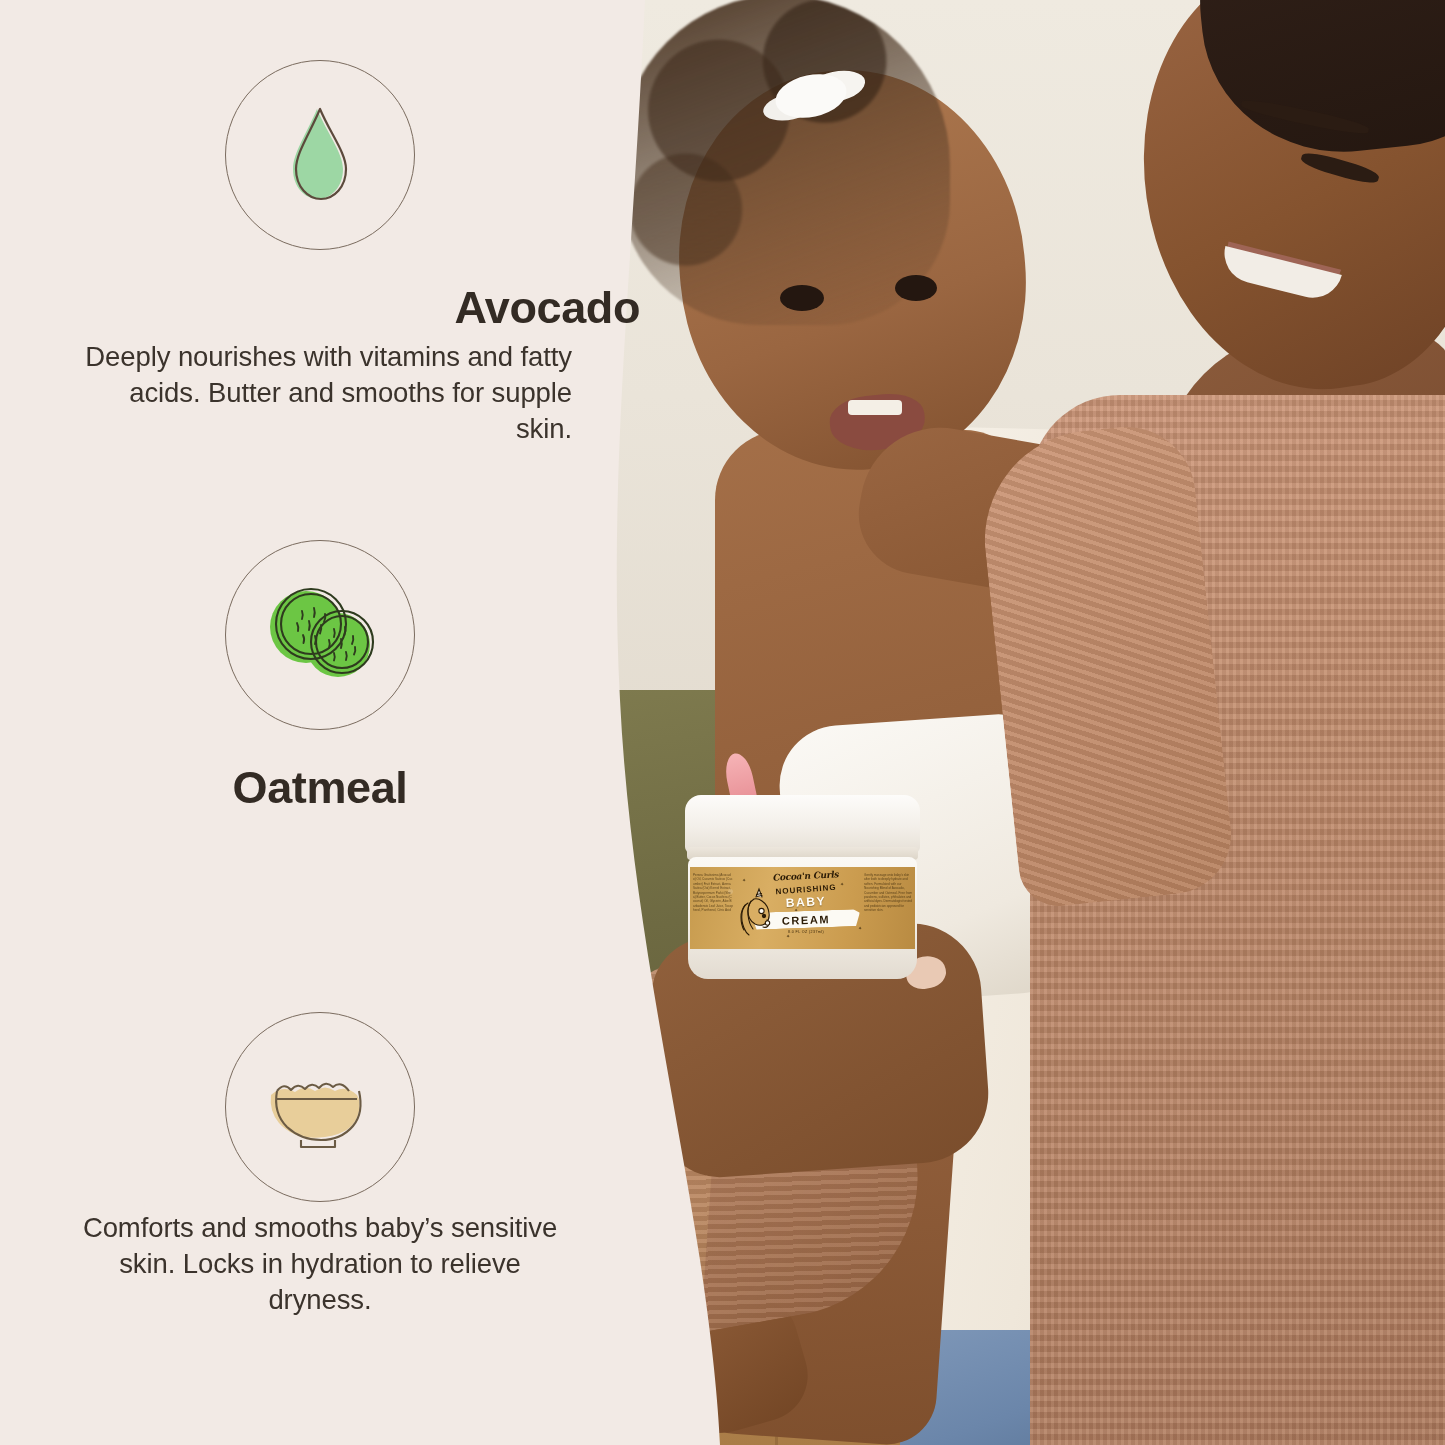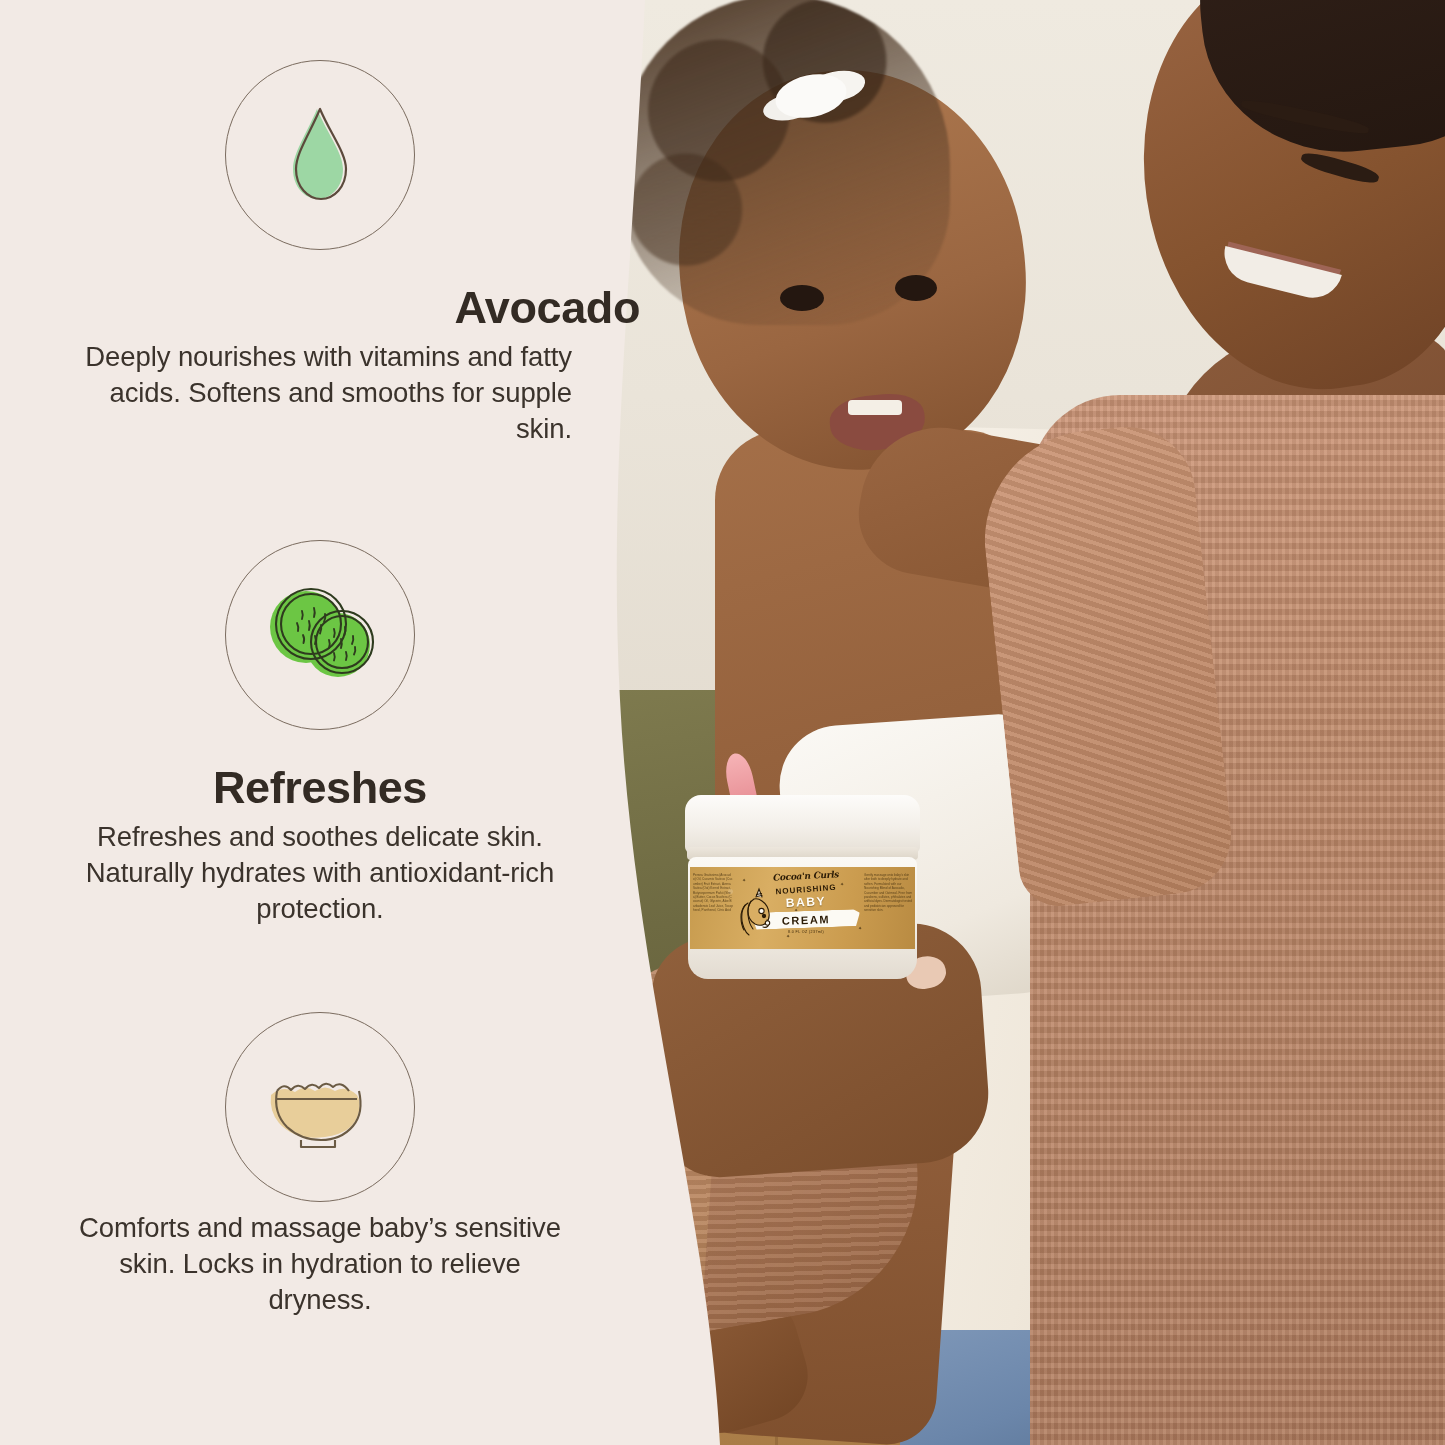--- a/index.html
+++ b/index.html
@@ -412,21 +412,21 @@
   <div class="left-panel" style="width:560px"></div>
 
   <div class="feature f1" style="z-index:8">
     <div class="icon-circle">
       <svg width="66" height="104" viewBox="0 0 66 104">
         <path d="M30 6 C20 30 6 50 6 66 C6 84 18 96 31 96 C44 96 56 84 56 66 C56 50 40 30 30 6 Z" fill="#9DD7A4"></path>
         <path d="M33 6 C23 30 9 50 9 66 C9 84 21 96 34 96 C47 96 59 84 59 66 C59 50 43 30 33 6 Z" fill="none" stroke="#5C4A3C" stroke-width="2.2" stroke-linejoin="round"></path>
       </svg>
     </div>
     <div class="f-title">Avocado</div>
-    <div class="f-desc">Deeply nourishes with vitamins and fatty acids. Softens and smooths for supple skin.</div>
+    <div class="f-desc">Deeply nourishes with vitamins and fatty acids. Butter and smooths for supple skin.</div>
   </div>
 
   <div class="feature f2" style="z-index:8">
     <div class="icon-circle">
       <svg width="116" height="104" viewBox="0 0 116 104">
         <circle cx="44" cy="44" r="36" fill="#6CC644"></circle>
         <circle cx="76" cy="62" r="32" fill="#6CC644"></circle>
         <g fill="none" stroke="#2E3B1E" stroke-width="2.1">
           <circle cx="49" cy="41" r="35"></circle>
           <circle cx="49" cy="41" r="30"></circle>
@@ -446,32 +446,31 @@
             <path d="M67 57 q1.5 4 0 8"></path>
               <path d="M79 56 q1.5 4.5 0 9"></path>
             <path d="M91 53 q1 4 -1 8"></path>
               <path d="M72 70 q1.5 4 0 7.5"></path>
             <path d="M84 69 q1.5 4 0 8"></path>
               <path d="M93 64 q1 4 -1 7.5"></path>
           </g>
         </g>
       </svg>
     </div>
-    <div class="f-title">Refreshes</div>
-    <div class="f-desc">Refreshes and soothes delicate skin. Naturally hydrates with antioxidant-rich protection.</div>
+    <div class="f-title">Oatmeal</div>
   </div>
 
   <div class="feature f3" style="z-index:8">
     <div class="icon-circle">
       <svg width="118" height="92" viewBox="0 0 118 92">
         <path d="M10 34 q12 -10 24 -3 q10 -8 20 -1 q10 -7 20 0 q11 -6 22 4 q4 6 2 16 q-4 22 -34 26 q-30 4 -46 -14 q-10 -12 -8 -28 Z" fill="#E8CE9A"></path>
         <g fill="none" stroke="#6B5B44" stroke-width="2.1" stroke-linejoin="round">
           <path d="M16 30 q7 -9 14 -1 q7 -8 14 -1 q7 -8 14 -1 q7 -8 14 -1 q8 -7 16 4"></path>
           <path d="M16 30 q-4 22 10 36 q14 13 34 13 q20 0 32 -14 q11 -13 6 -35"></path>
           <path d="M16 38 L96 38"></path>
           <path d="M40 79 L40 86 L74 86 L74 79"></path>
         </g>
       </svg>
     </div>
-    <div class="f-desc">Comforts and massage baby’s sensitive skin. Locks in hydration to relieve dryness.</div>
+    <div class="f-desc">Comforts and smooths baby’s sensitive skin. Locks in hydration to relieve dryness.</div>
   </div>
 
 </div>
 
 </body></html>

